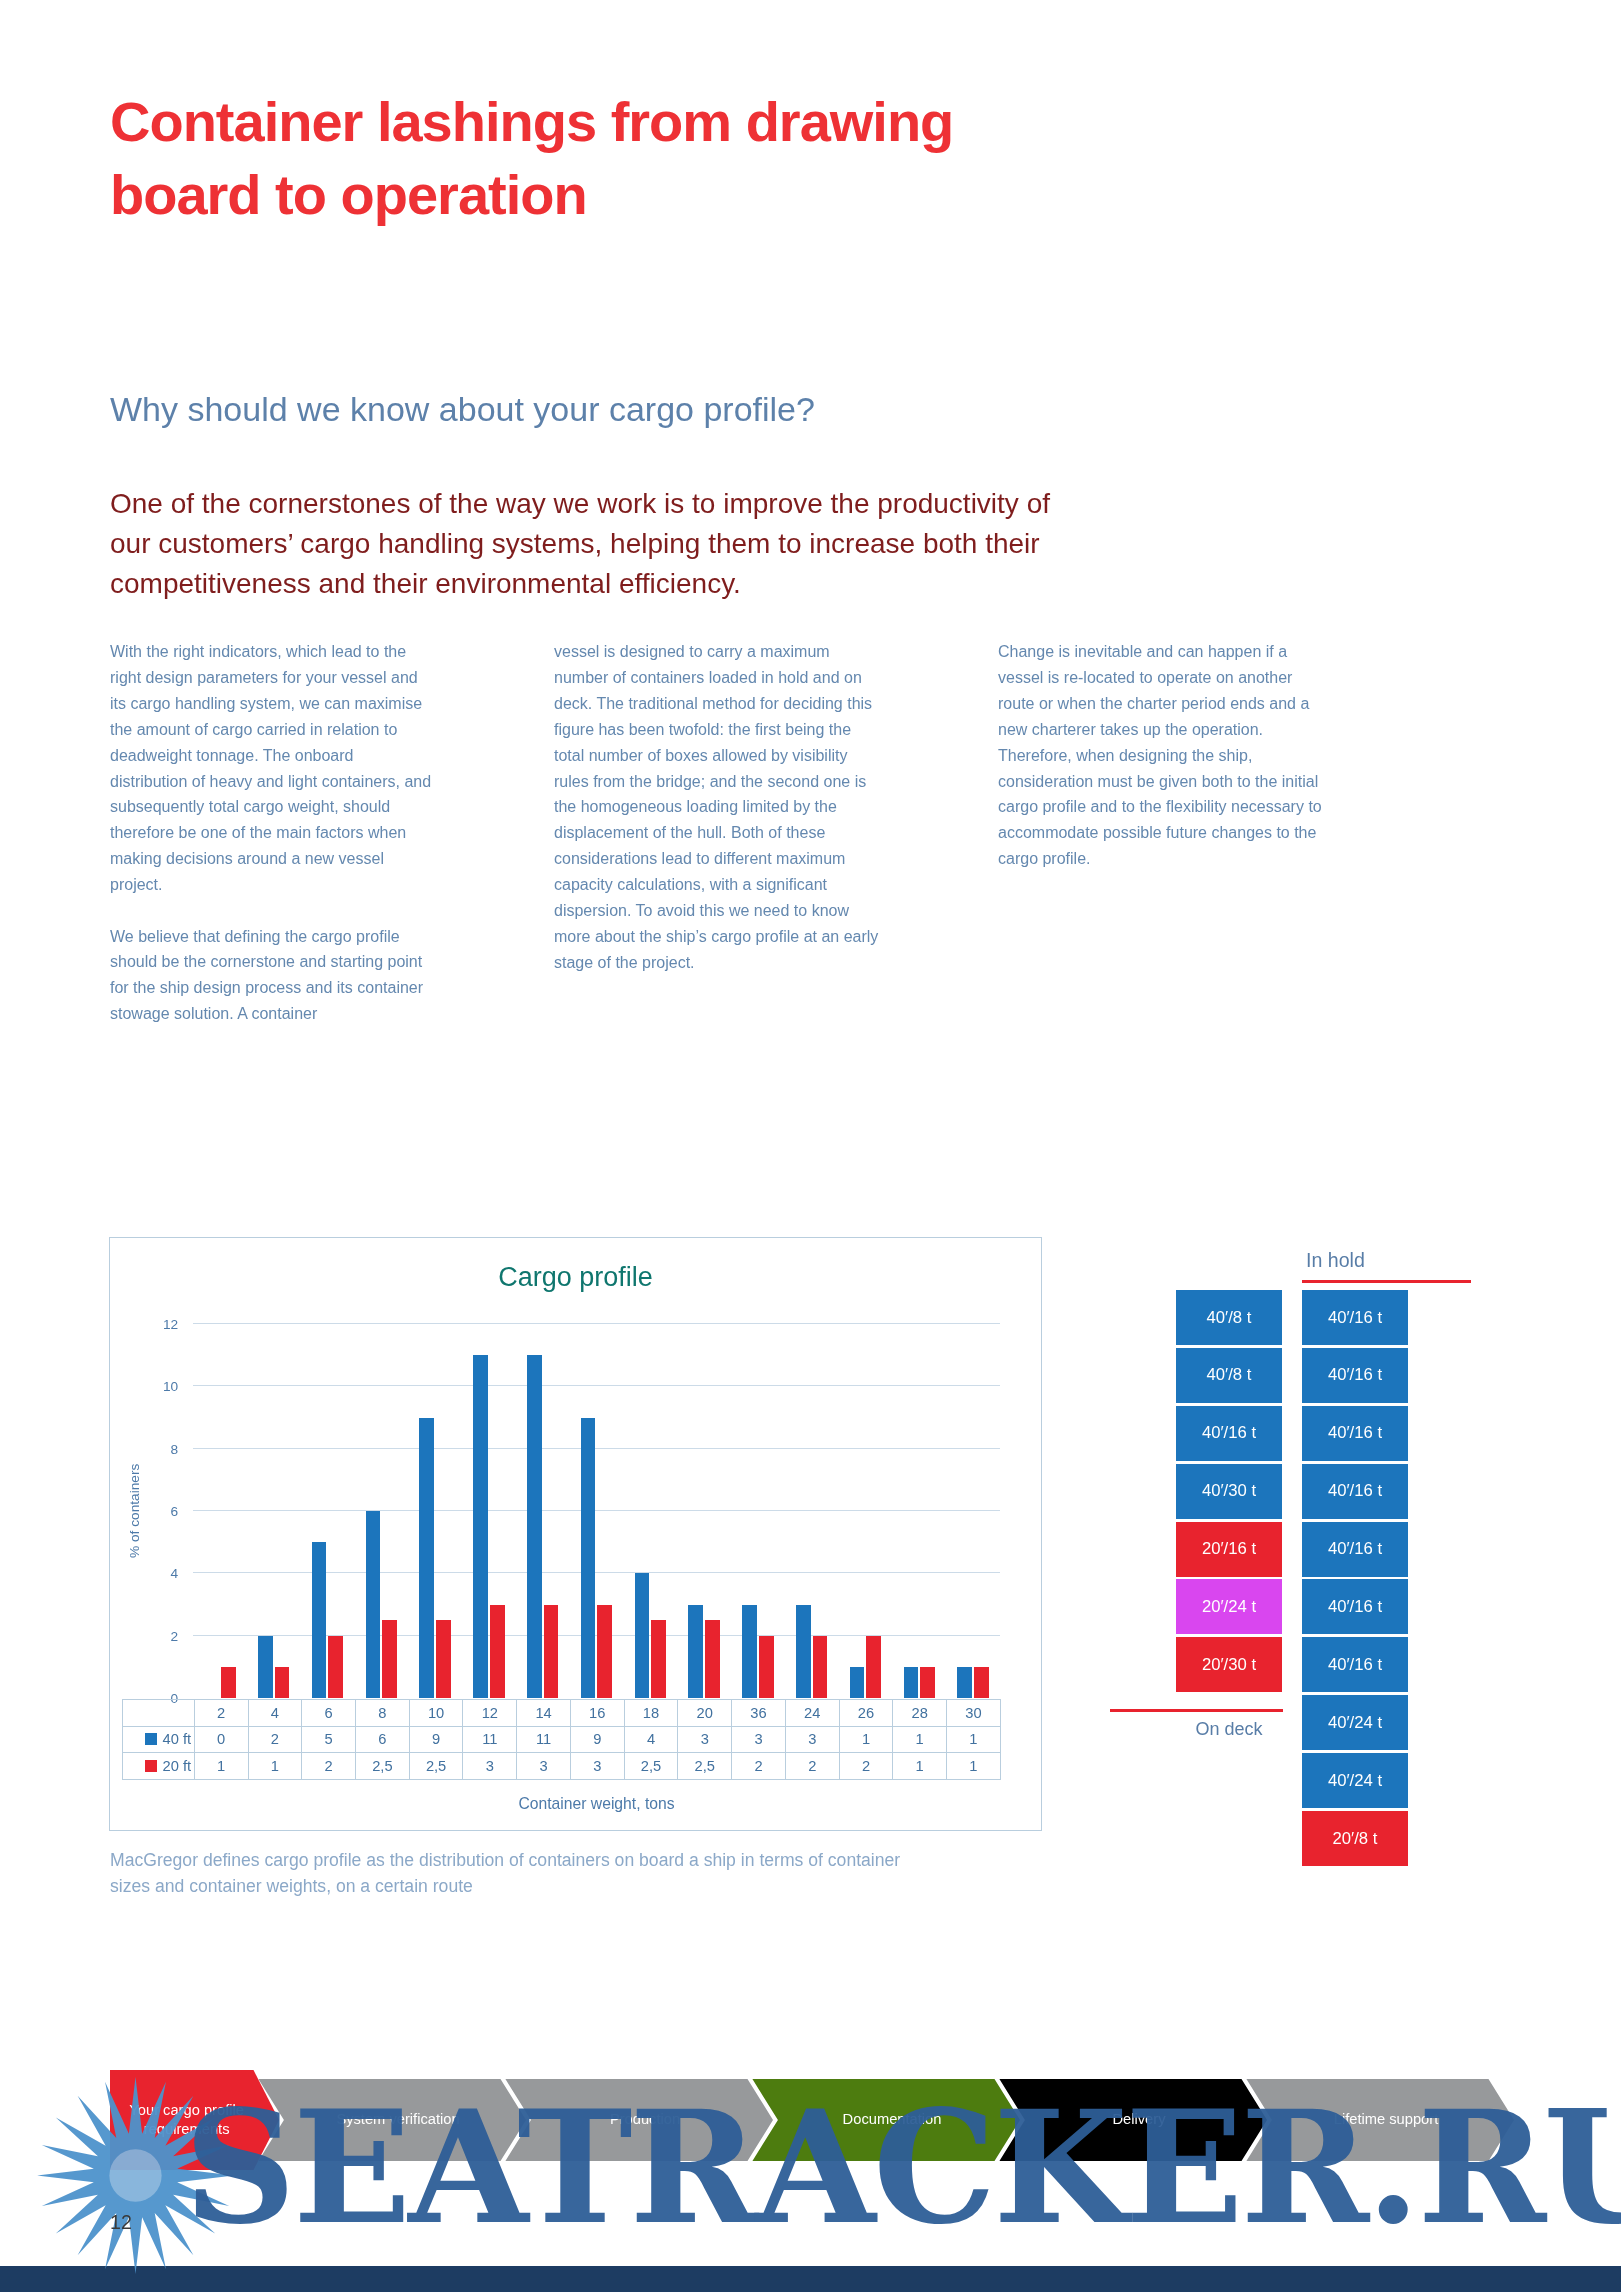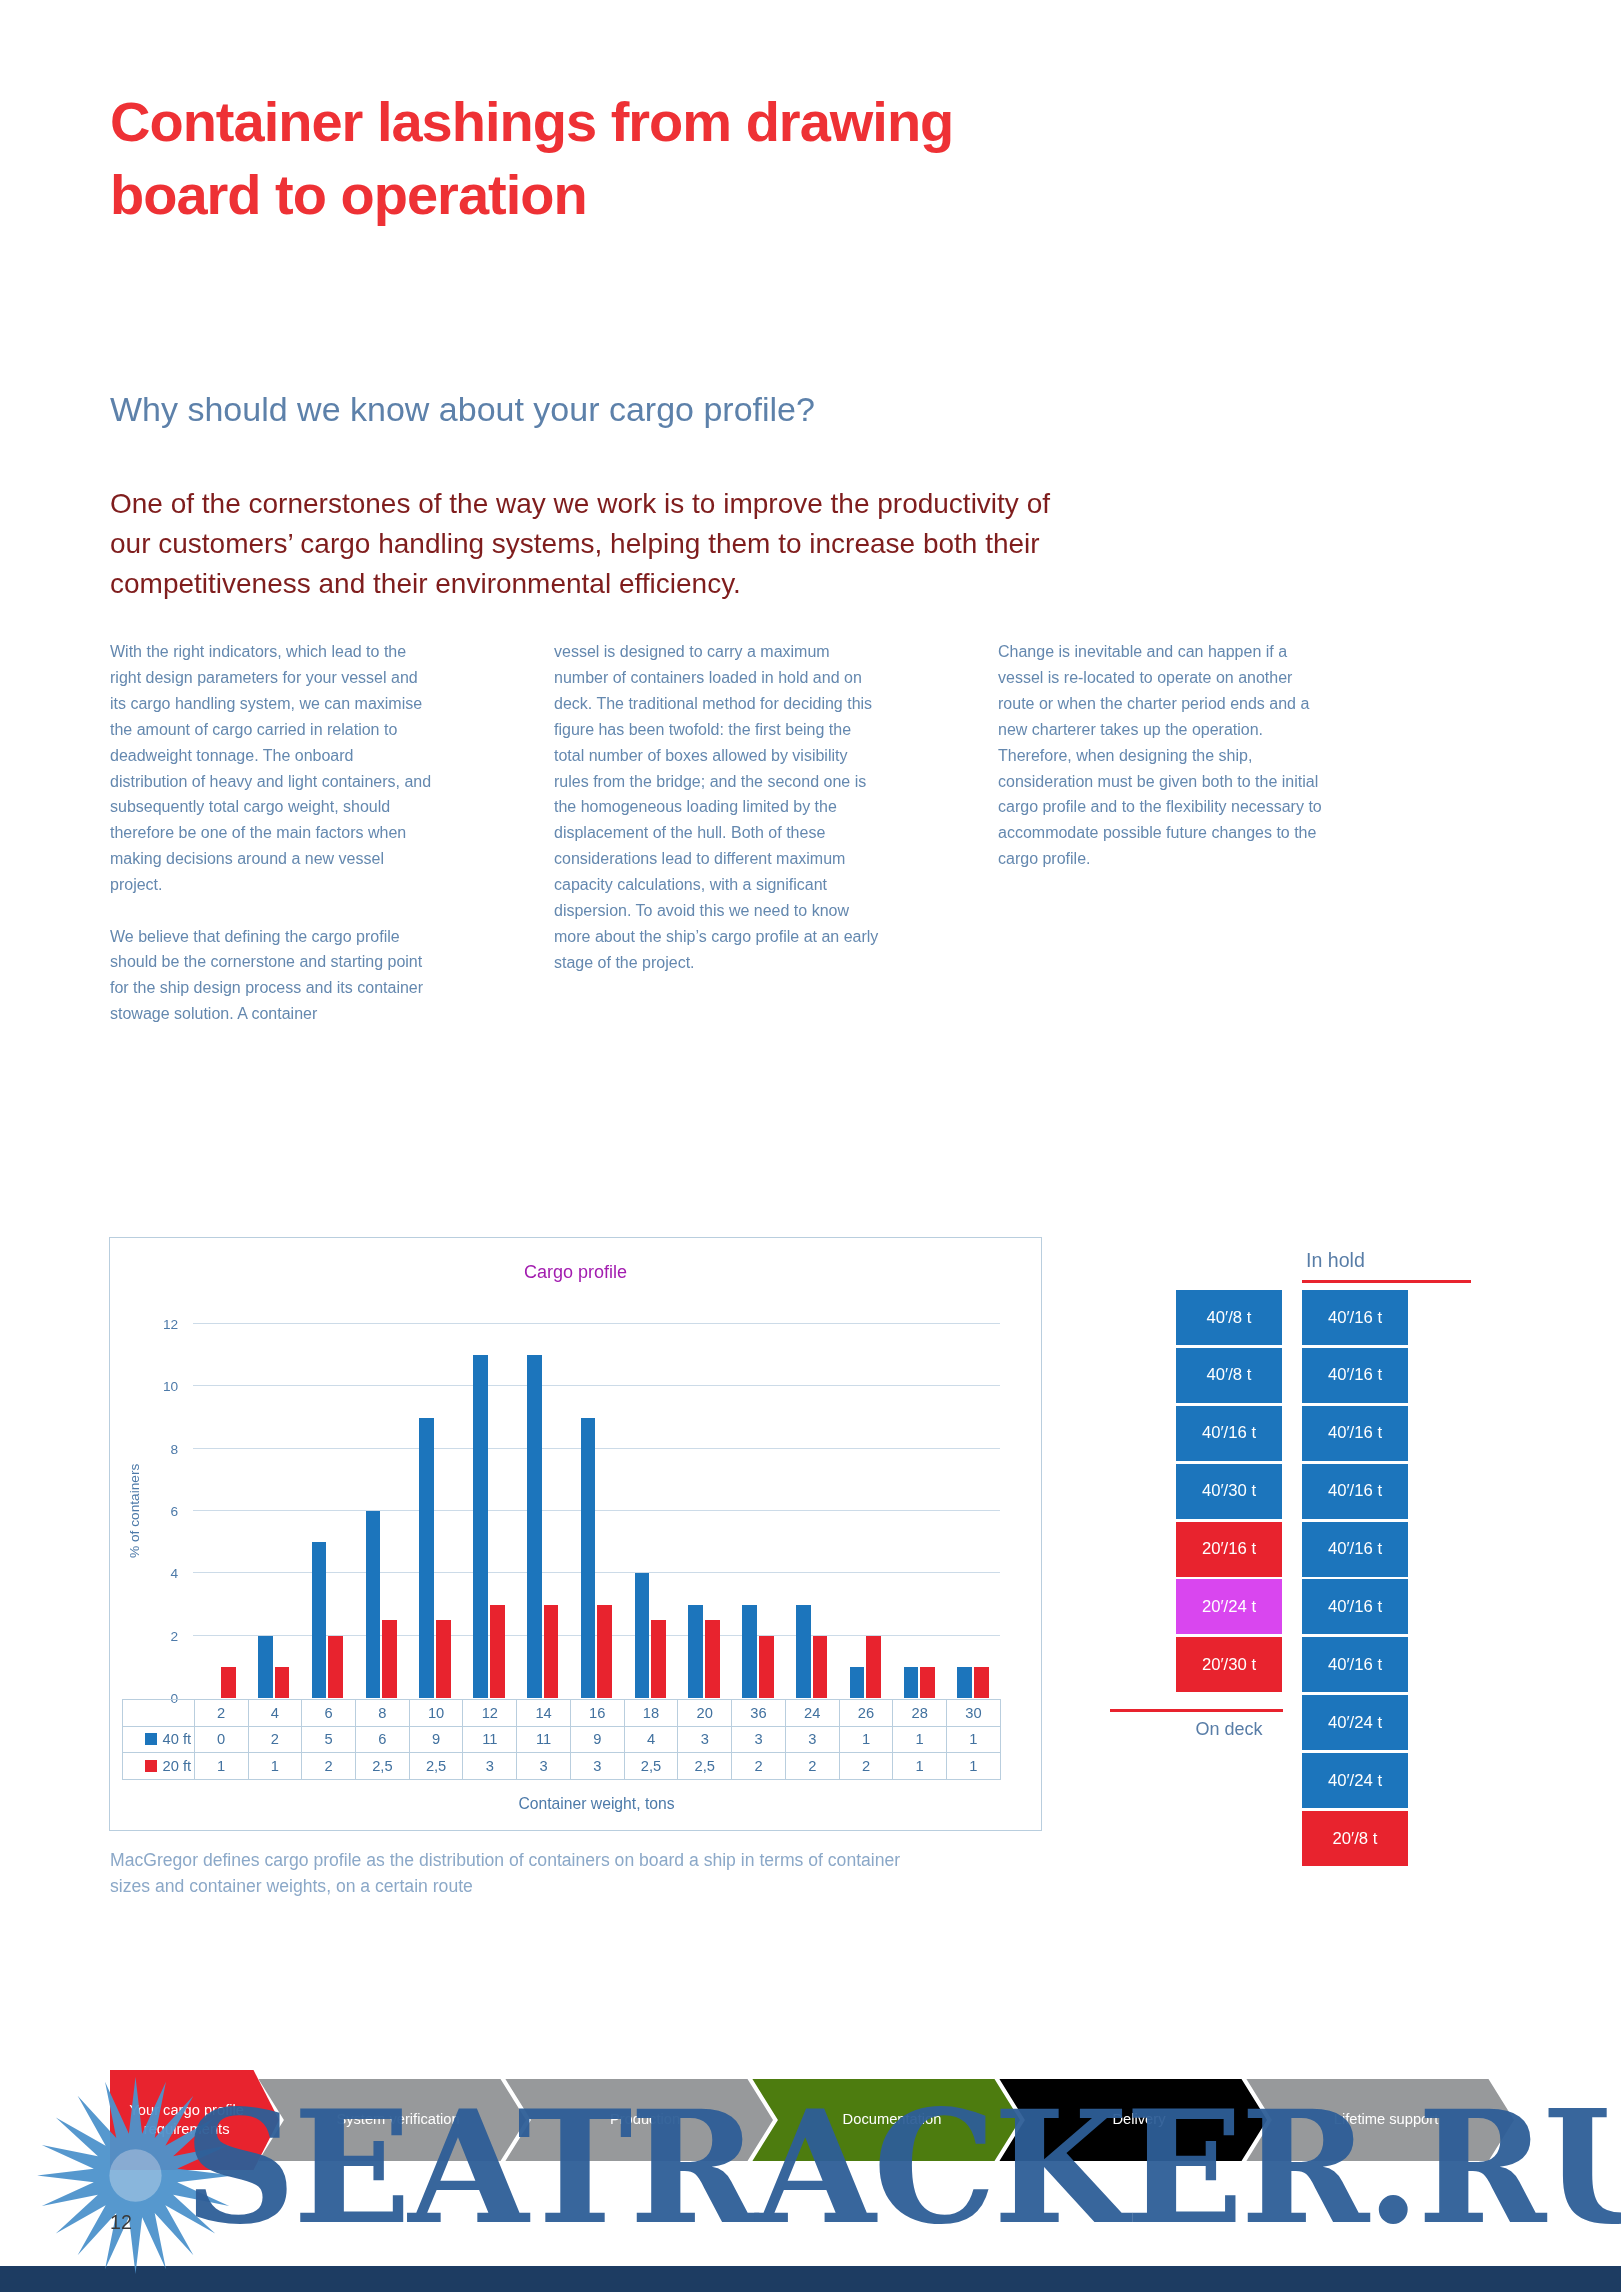--- a/index.html
+++ b/index.html
@@ -17,21 +17,21 @@
   
   .columns{position:absolute;left:110px;top:639px;width:1213px;display:flex;
            justify-content:space-between;}
   .col{width:325px;font-size:16px;line-height:1.62;color:#6488af;}
   .col p{margin:0 0 25.5px 0;}
 
   
   .chart-panel{position:absolute;left:109px;top:1237px;width:933px;height:594px;
                border:1px solid #b9cede;box-sizing:border-box;background:#fff;}
   .chart-title{position:absolute;top:23.5px;left:0;width:100%;text-align:center;
-               font-size:18px;color:#a21caf;}
+               font-size:27px;color:#0f766e;}
   .ylabel{position:absolute;left:13.7px;top:86px;height:374px;width:21.6px;display:flex;
           align-items:center;justify-content:center;writing-mode:vertical-rl;
           transform:rotate(180deg);font-size:13.7px;color:#4d7aa9;}
   .yticks{position:absolute;left:37px;top:86px;width:39px;height:374px;}
   .ytick{position:absolute;right:7.8px;transform:translateY(50%);font-size:13.7px;color:#4d7aa9;}
   .plot{position:absolute;left:83px;top:86px;width:807px;height:374px;}
   .grid{position:absolute;inset:0;}
   .gridline{position:absolute;left:0;right:0;height:1px;background:#ccdbe8;}
   .slots{position:absolute;inset:0;display:flex;}
   .slot{flex:1;display:flex;align-items:flex-end;justify-content:center;gap:2px;}

